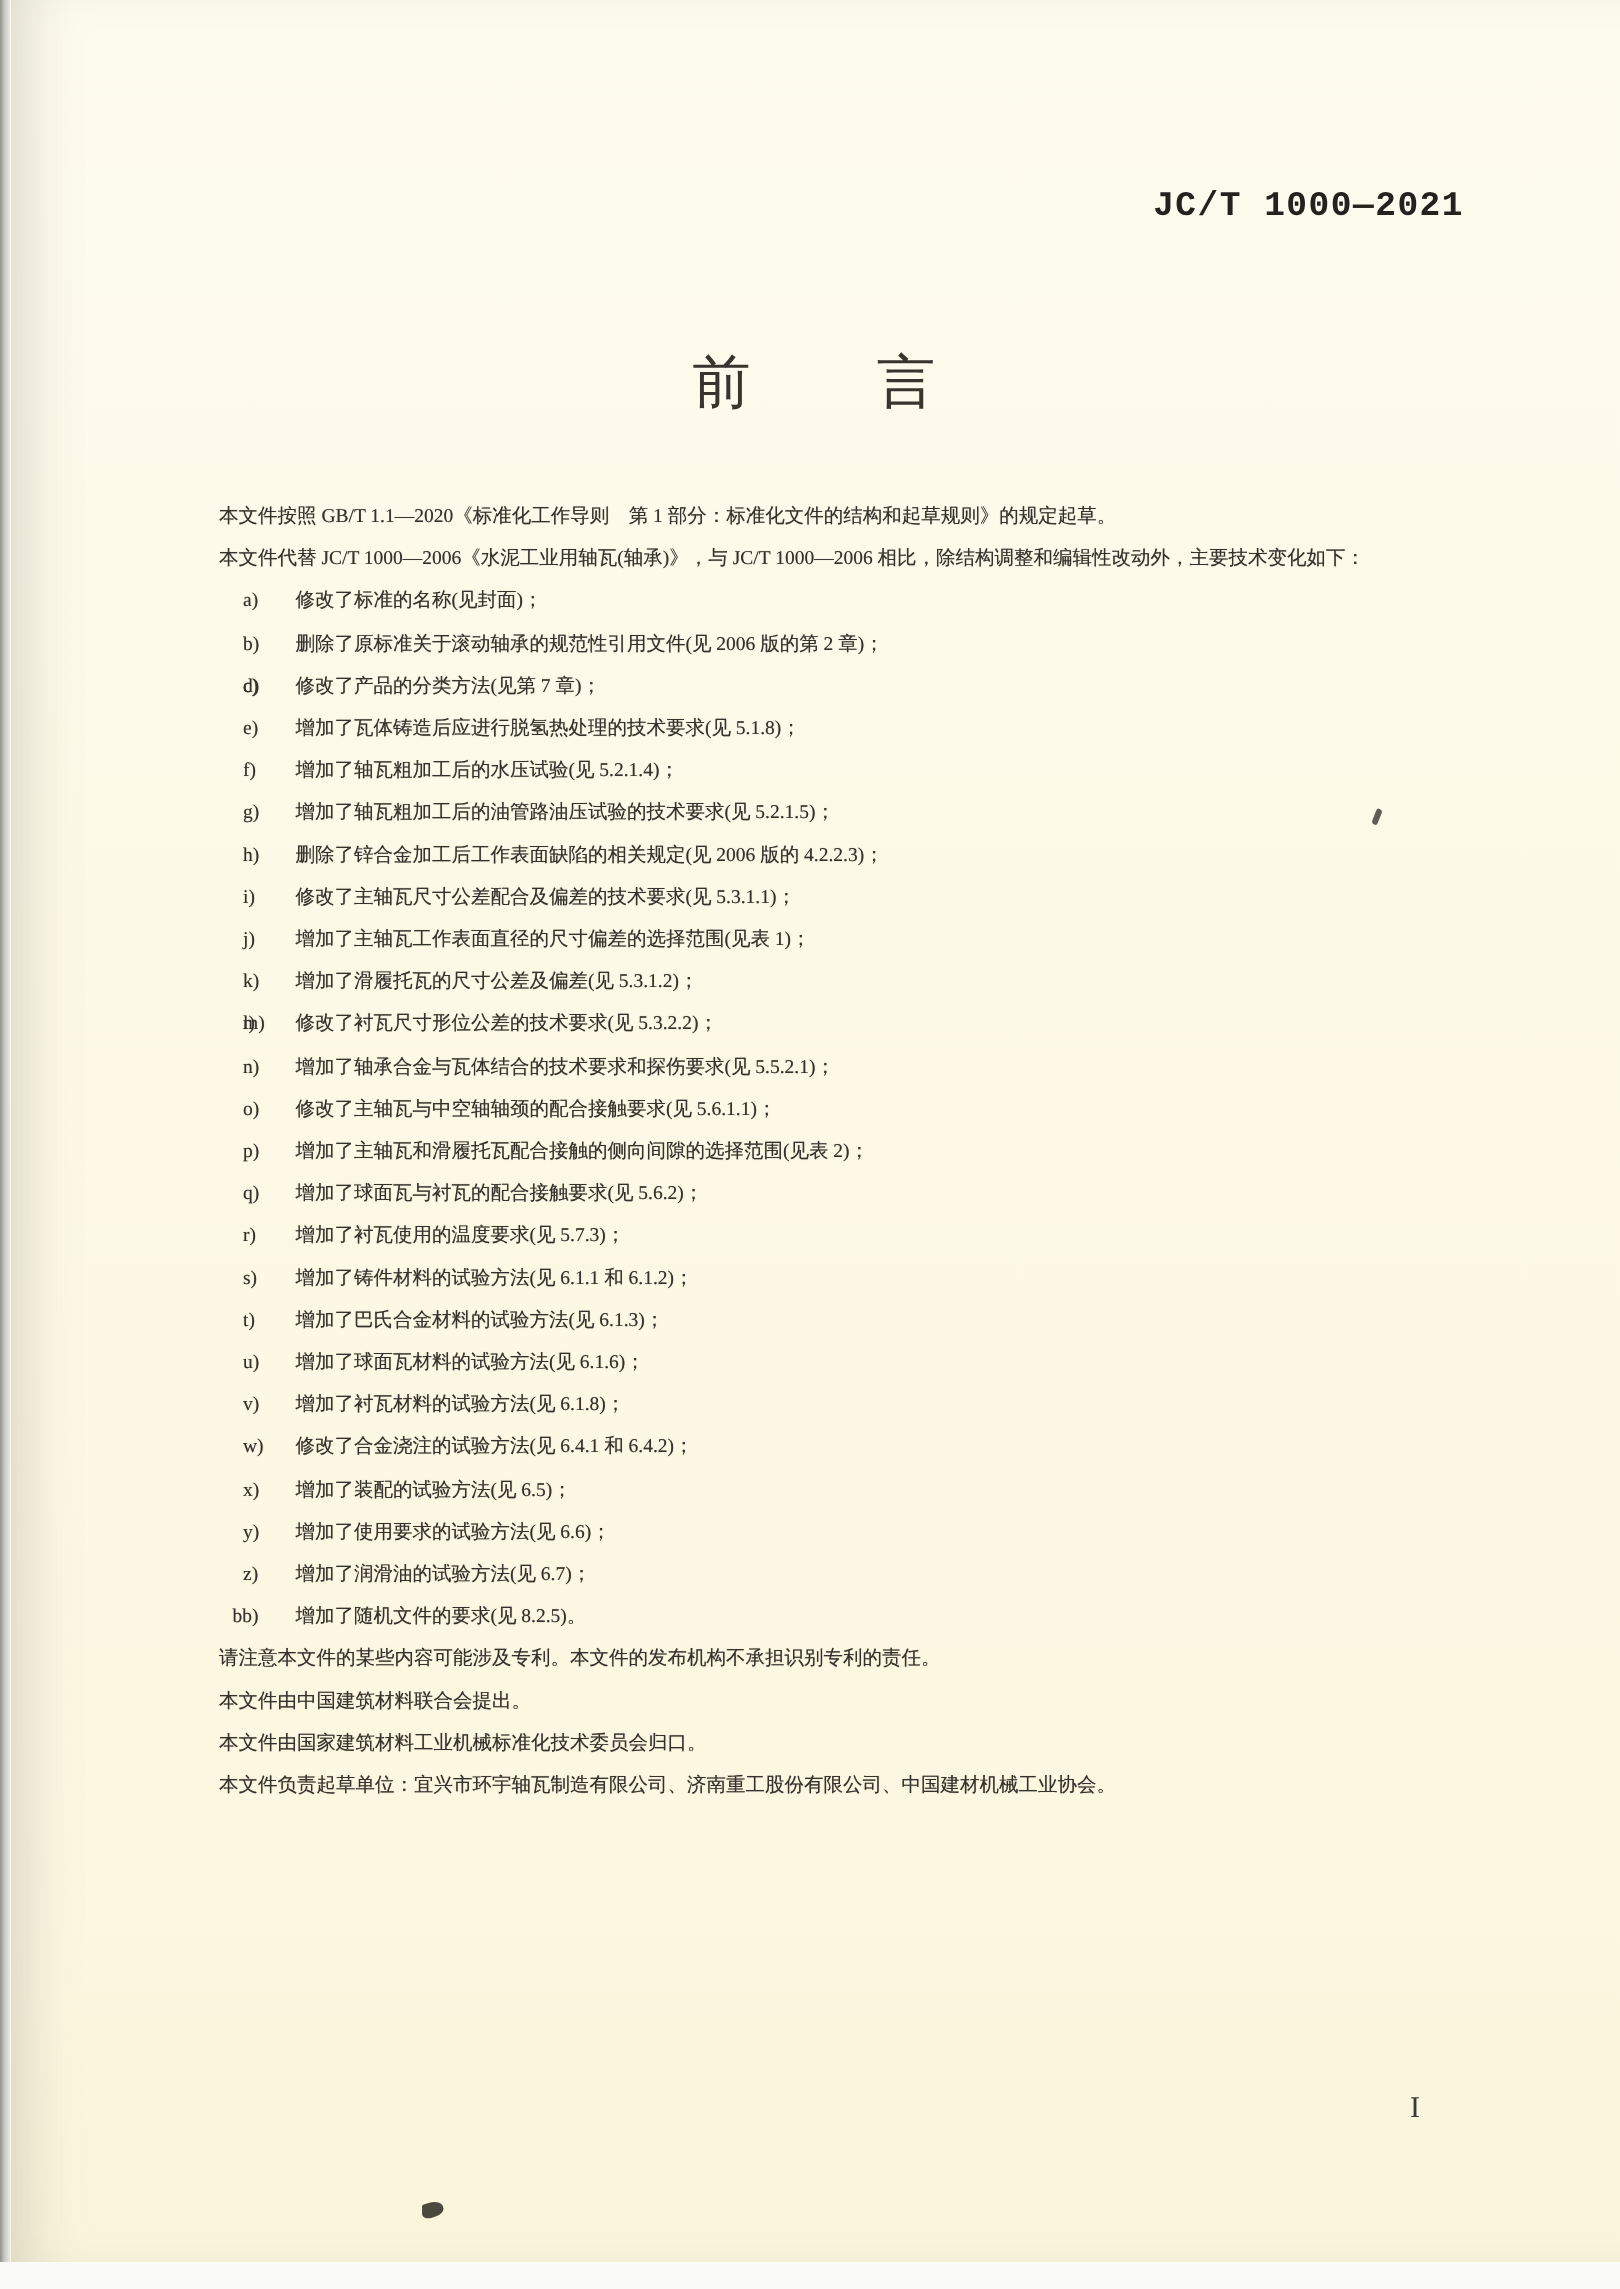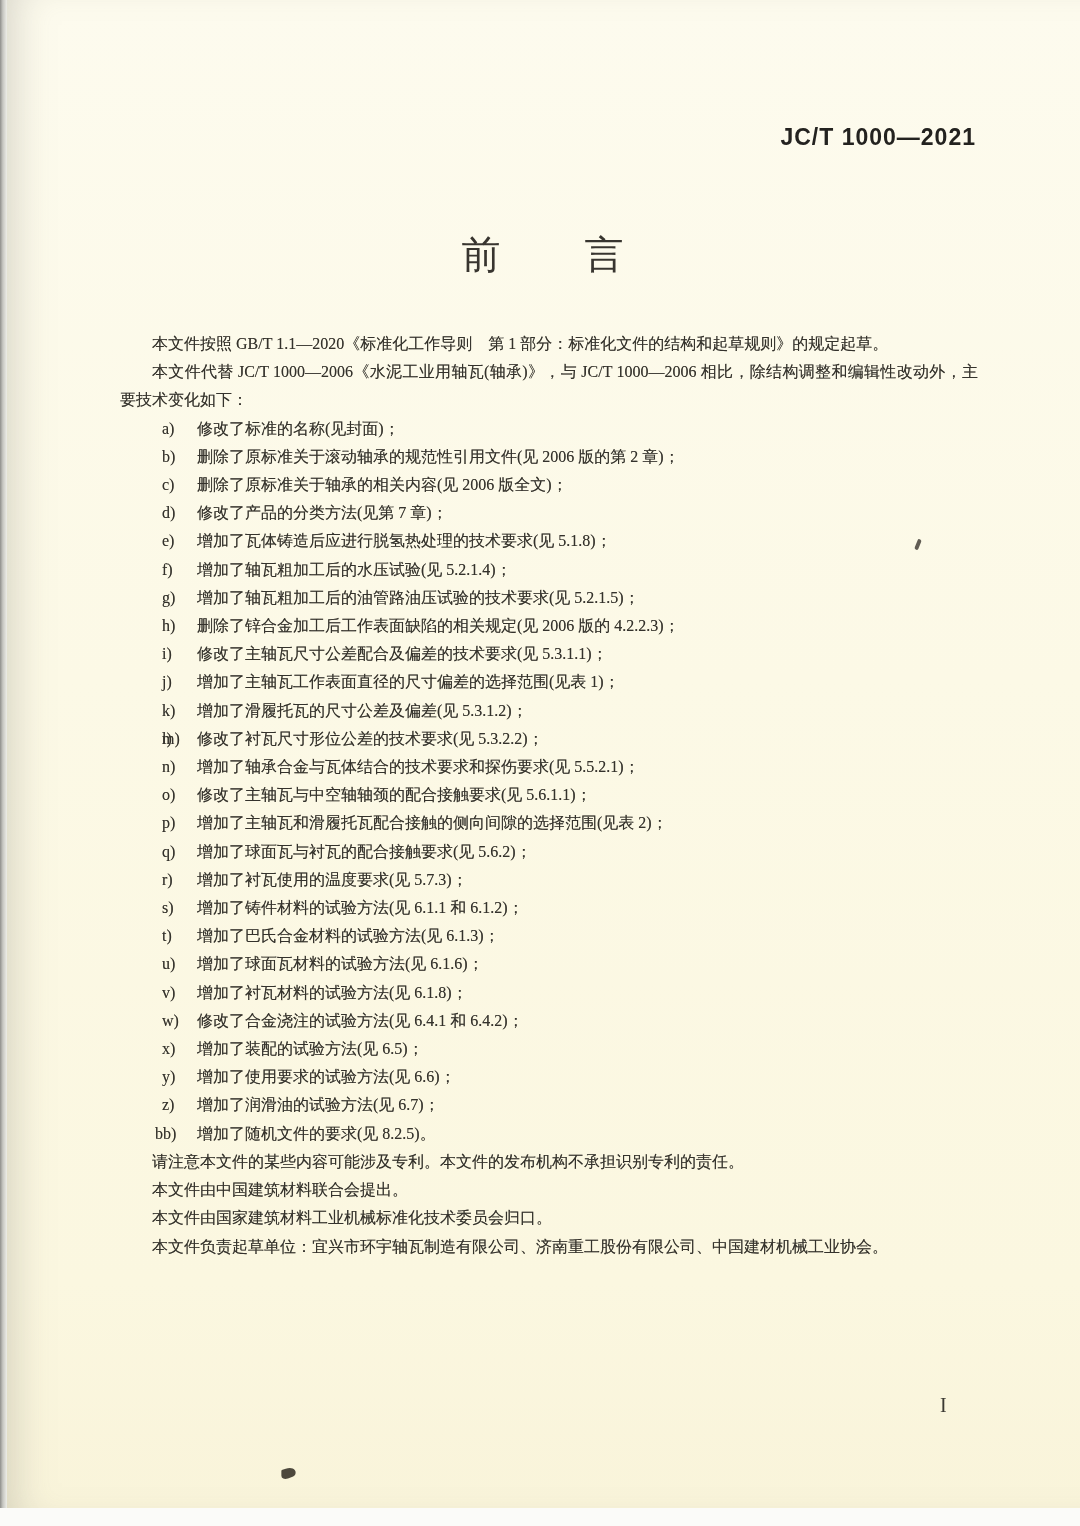--- a/index.html
+++ b/index.html
@@ -17,32 +17,32 @@
     box-shadow:inset 30px 0 40px -24px rgba(140,138,125,.35);
   }
   .scan-edge{
     position:absolute;left:0;top:0;width:7px;height:1512px;
     background:linear-gradient(90deg,#8f8f8b 0%,#c6c6c1 40%,#eeeee8 100%);
   }
   .header-code{
     position:absolute;top:124px;right:104px;
     font-size:23px;font-weight:bold;color:#23221f;
     letter-spacing:1px;
-    font-family:Liberation Sans, sans-serif;
+    font-family:Liberation Mono, monospace;
   }
   .doc-title{
     position:absolute;top:228px;left:0;width:100%;
     text-align:center;
     font-family:"Liberation Sans","DejaVu Sans",sans-serif;
     font-size:39px;font-weight:normal;color:#38352f;
     letter-spacing:2px;
   }
   .content{
     position:absolute;left:113px;top:330px;width:858px;
-    font-size:16px;line-height:28.2px;
+    font-size:13px;line-height:28.2px;
     color:#34322c;
     text-align:justify;
     text-shadow:0 0 .5px rgba(62,58,48,.55);
     font-family:Liberation Serif, serif;
   }
   .content p{margin:0;text-indent:2em;}
   .change{position:relative;padding-left:77px;text-indent:0;}
   .change .lbl{position:absolute;left:42px;}
   .change.two .lbl{left:35px;}
   .page-number{
@@ -76,21 +76,21 @@
 
   <div class="doc-title">前　　言</div>
 
   <div class="content">
     <p>本文件按照 GB/T 1.1—2020《标准化工作导则　第 1 部分：标准化文件的结构和起草规则》的规定起草。</p>
     <p>本文件代替 JC/T 1000—2006《水泥工业用轴瓦(轴承)》，与 JC/T 1000—2006 相比，除结构调整和编辑性改动外，主要技术变化如下：</p>
 
     <div id="changes-list">
         <div class="change"><span class="lbl">a)</span><span>修改了标准的名称(见封面)；</span></div>
         <div class="change"><span class="lbl">b)</span><span>删除了原标准关于滚动轴承的规范性引用文件(见 2006 版的第 2 章)；</span></div>
-        <div class="change"><span class="lbl">c)</span><span>删除了原标准关于轴承的相关内容(见 2006 版全文)；</span></div>
+        <div class="change"><span class="lbl">c)</span></div>
         <div class="change"><span class="lbl">d)</span><span>修改了产品的分类方法(见第 7 章)；</span></div>
         <div class="change"><span class="lbl">e)</span><span>增加了瓦体铸造后应进行脱氢热处理的技术要求(见 5.1.8)；</span></div>
         <div class="change"><span class="lbl">f)</span><span>增加了轴瓦粗加工后的水压试验(见 5.2.1.4)；</span></div>
         <div class="change"><span class="lbl">g)</span><span>增加了轴瓦粗加工后的油管路油压试验的技术要求(见 5.2.1.5)；</span></div>
         <div class="change"><span class="lbl">h)</span><span>删除了锌合金加工后工作表面缺陷的相关规定(见 2006 版的 4.2.2.3)；</span></div>
         <div class="change"><span class="lbl">i)</span><span>修改了主轴瓦尺寸公差配合及偏差的技术要求(见 5.3.1.1)；</span></div>
         <div class="change"><span class="lbl">j)</span><span>增加了主轴瓦工作表面直径的尺寸偏差的选择范围(见表 1)；</span></div>
         <div class="change"><span class="lbl">k)</span><span>增加了滑履托瓦的尺寸公差及偏差(见 5.3.1.2)；</span></div>
         <div class="change"><span class="lbl">l)</span></div>
         <div class="change"><span class="lbl">m)</span><span>修改了衬瓦尺寸形位公差的技术要求(见 5.3.2.2)；</span></div>

